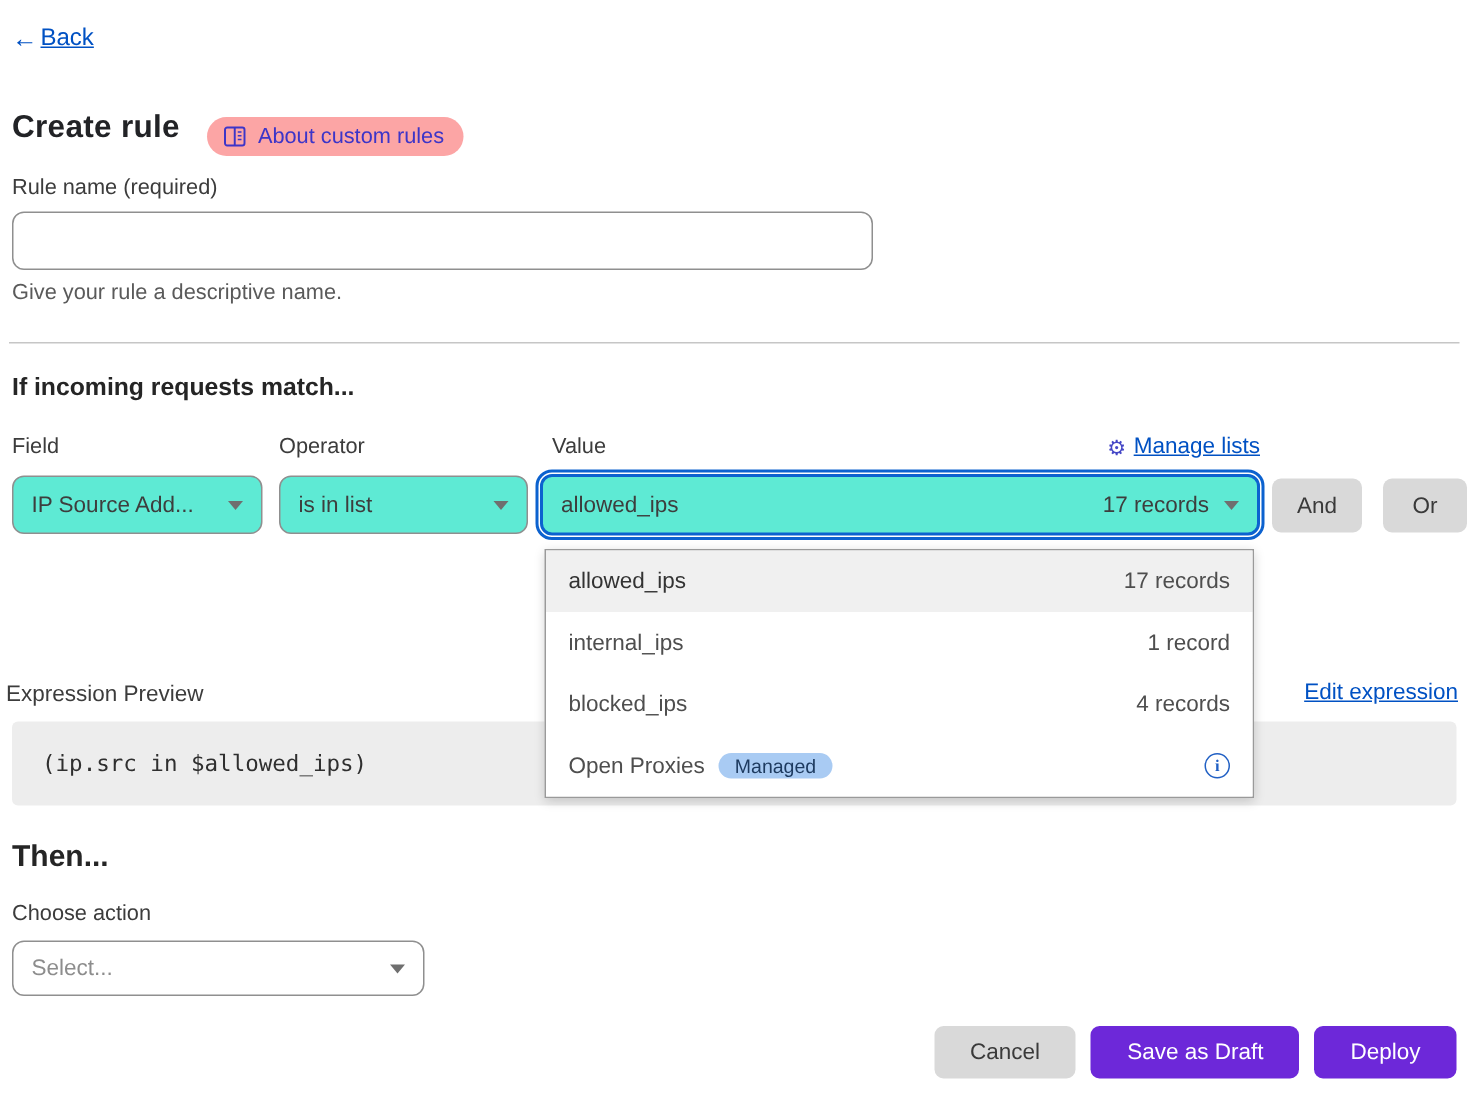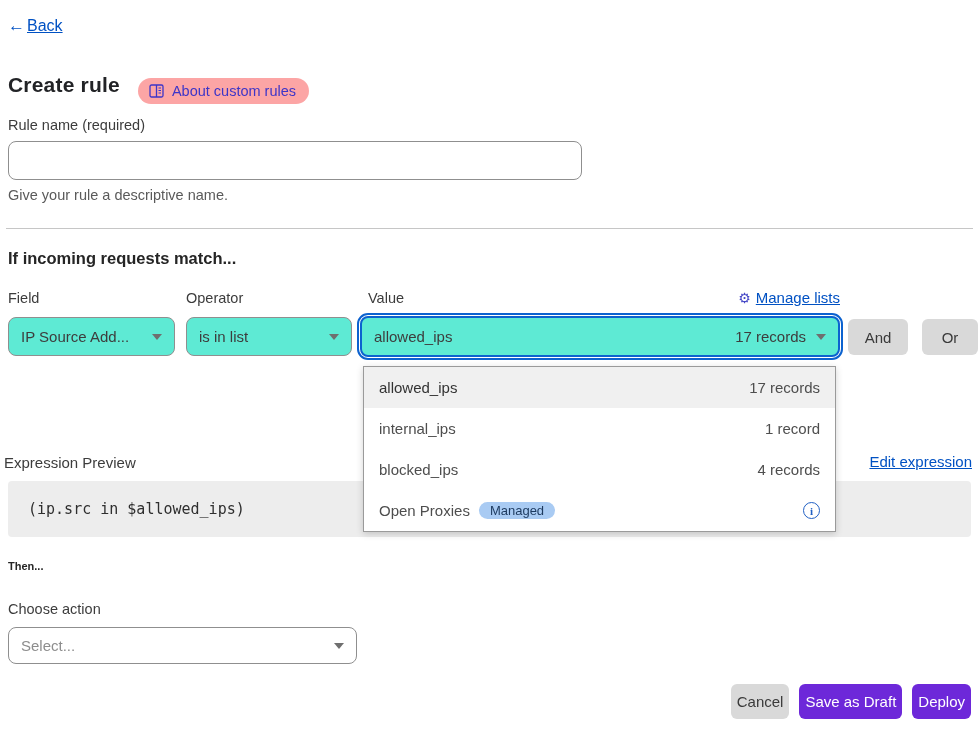--- a/index.html
+++ b/index.html
@@ -126,35 +126,35 @@
     font-size: 15px; color: #0051c3; text-decoration: underline; cursor: pointer;
   }
   .expr-code {
     position: absolute; top: 481px; left: 8px; width: 963px; height: 56px;
     background: #ededed; border-radius: 4px;
     display: flex; align-items: center; padding: 0 20px;
     font-family: "DejaVu Sans Mono", monospace; font-size: 15px; color: #2f2f2f;
   }
 
   
-  .then-heading { position: absolute; top: 560px; left: 8px; font-size: 11px; font-weight: bold; color: #252525; }
+  .then-heading { position: absolute; top: 560px; left: 8px; font-size: 20px; font-weight: bold; color: #252525; }
   .action-label { position: absolute; top: 601px; left: 8px; text-align: right; }
   .action-select {
-    position: absolute; top: 627px; left: 8px; width: 349px; height: 37px;
+    position: absolute; top: 627px; left: 8px; width: 275px; height: 37px;
     border: 1px solid #8f8f8f; border-radius: 8px; background: #fff;
     display: flex; align-items: center; justify-content: space-between;
     padding: 2px 12px; font-size: 15px; cursor: pointer;
   }
   .action-select .placeholder { color: #8d8d8d; }
 
   
   .footer { position: absolute; top: 684px; right: 8px; display: flex; gap: 10px; }
   .btn {
     height: 35px; border: none; border-radius: 6px;
-    font-size: 15px; padding: 0 6px; cursor: pointer;
+    font-size: 15px; padding: 0 24px; cursor: pointer;
     font-family: "Liberation Sans", sans-serif;
   }
   .btn-secondary { background: #d9d9d9; color: #3a3a3a; }
   .btn-primary { background: #6d28d9; color: #ffffff; }
 </style>
 </head>
 <body>
 
 <div class="page">
 

